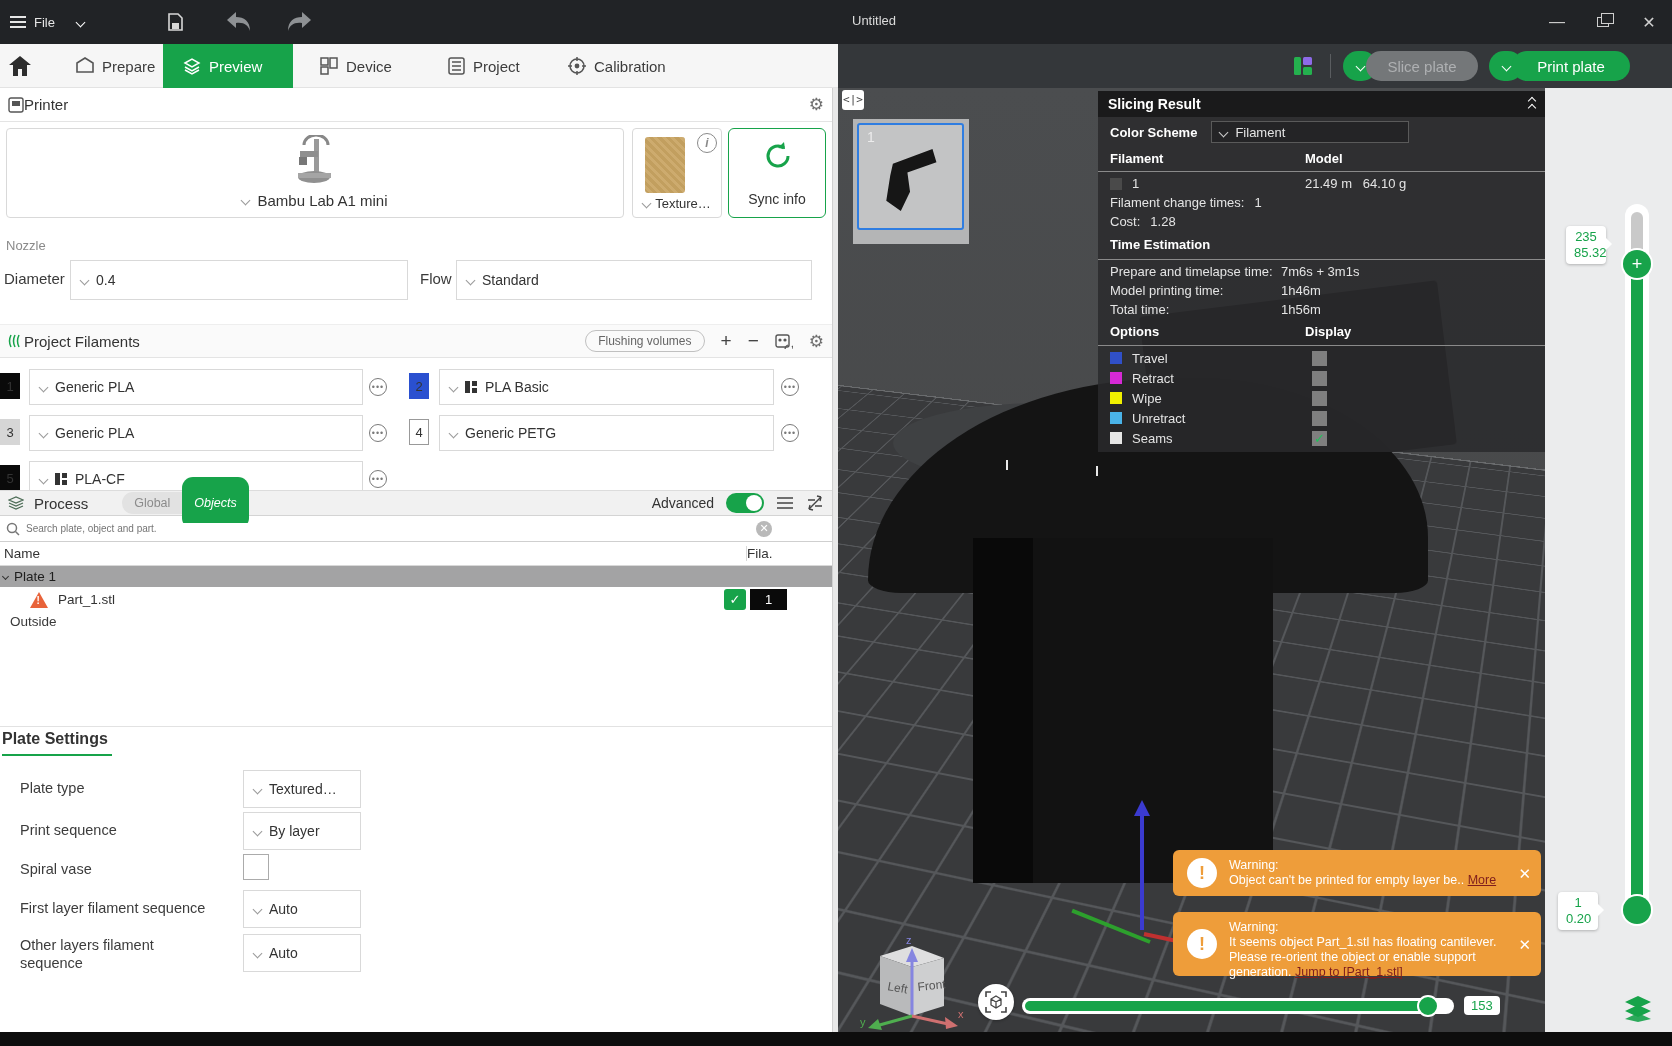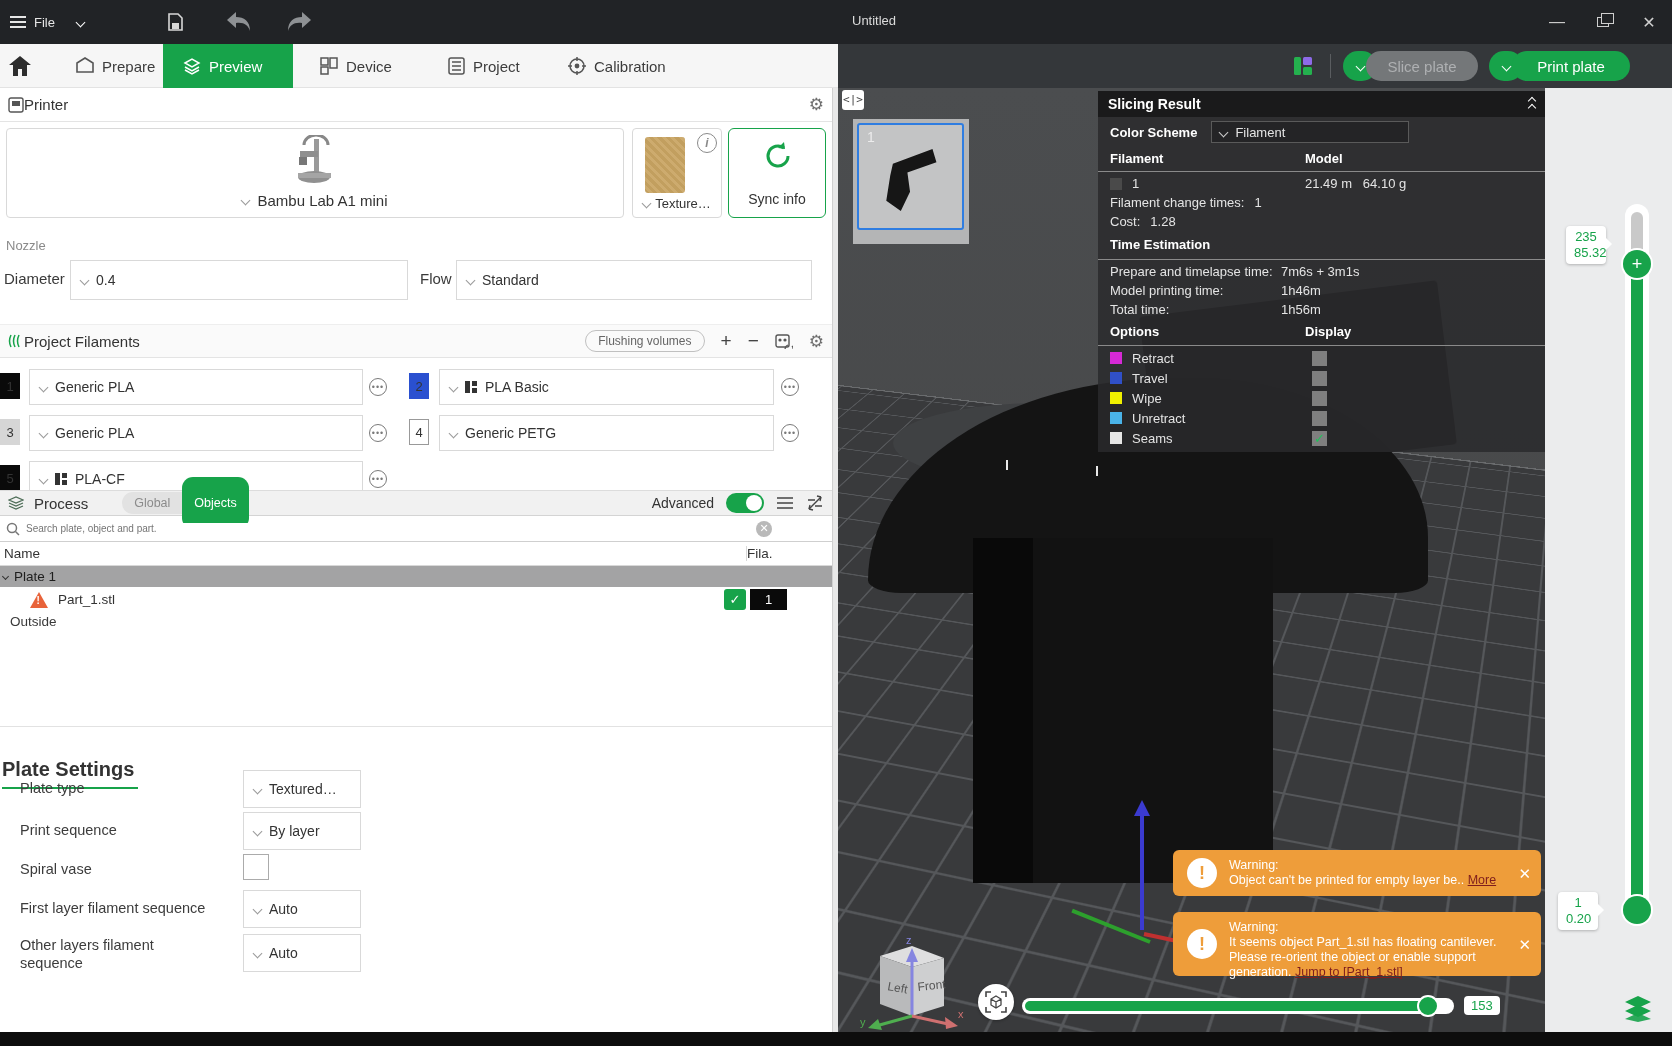--- a/index.html
+++ b/index.html
@@ -308,21 +308,21 @@
       <div class="abs dotmenu" style="left:369px; top:112px;">•••</div>
     </div>
 
     <div class="abs" style="left:0; top:402px; width:832px; height:26px; background:#f1f1f1; border-top:1px solid #dcdcdc; border-bottom:1px solid #d4d4d4; display:flex; align-items:center; padding:0 8px; gap:10px;">
       <svg width="16" height="14" viewBox="0 0 16 14">
         <path d="M1 4 L8 1 L15 4 L8 7 Z M1 7 L8 10 L15 7 M1 10 L8 13 L15 10" fill="none" stroke="#4d6d57" stroke-width="1.3"></path>
       </svg>
       <span style="font-size:15px;">Process</span>
       <div class="row" style="background:#e2e2e2; border-radius:12px; height:22px; margin-left:24px;">
         <span style="padding:0 12px; color:#8b8b8b; font-size:12.5px;">Global</span>
-        <span style="background:#17a34a; color:#fff; border-radius:11px; padding:19px 12px; font-size:12.5px;">Objects</span>
+        <span style="background:#17a34a; color:#fff; border-radius:11px; padding:19px 12px; font-size:12.5px;font-style:italic;">Objects</span>
       </div>
       <div class="row" style="margin-left:auto; gap:12px;">
         <span style="font-size:14px;">Advanced</span>
         <span class="toggle"></span>
         <svg width="18" height="14" viewBox="0 0 18 14">
           <path d="M1 2 H17 M1 7 H17 M1 12 H17" stroke="#444" stroke-width="1.6"></path>
         </svg>
         <svg width="18" height="16" viewBox="0 0 18 16">
           <path d="M3 14 L15 2" stroke="#444" stroke-width="1.5"></path>
           <path d="M2 5 H9 M15 2 L11 1 M15 2 L14 6 M9 11 H16 M3 14 L7 15 M3 14 L4 10" stroke="#444" stroke-width="1.4" fill="none"></path>
@@ -351,21 +351,21 @@
       <span class="tri-warn">
           <span>!</span>
         </span>
       <span>Part_1.stl</span>
       <div class="abs" style="left:724px; top:1px; width:22px; height:21px; background:#17a34a; border-radius:3px; color:#fff; text-align:center; line-height:21px; font-size:13px;">✓</div>
       <div class="abs" style="left:750px; top:1px; width:37px; height:21px; background:#0a0a0a; color:#fff; text-align:center; line-height:21px; font-size:13px;">1</div>
     </div>
     <div class="abs" style="left:10px; top:526px; font-size:13.5px; color:#3a3a3a;">Outside</div>
 
     <div class="abs" style="left:0; top:638px; width:832px; border-bottom:1px solid #e2e2e2;"></div>
-    <div class="abs" style="left:2px; top:670px; font-size:20px; font-weight:bold; color:#333; border-bottom:2px solid #17a34a; padding:0 4px 6px 0;">Plate Settings</div>
+    <div class="abs" style="left:2px; top:642px; font-size:16px; font-weight:bold; color:#333; border-bottom:2px solid #17a34a; padding:0 4px 6px 0;">Plate Settings</div>
 
     <div class="abs" style="left:20px; top:692px; font-size:14.5px; color:#3c3c3c;">Plate type</div>
     <div class="abs dd" style="left:243px; top:682px; width:118px; height:38px;">
       <span class="chv"></span>
         <span>Textured…</span>
     </div>
 
     <div class="abs" style="left:20px; top:734px; font-size:14.5px; color:#3c3c3c;">Print sequence</div>
     <div class="abs dd" style="left:243px; top:724px; width:118px; height:38px;">
       <span class="chv"></span>
@@ -513,27 +513,27 @@
     <div class="srow">
       <span style="width:171px;">Total time:</span>
       <span>1h56m</span>
     </div>
     <div class="srow" style="height:24px;">
       <span class="bold">Options</span>
       <span class="bold" style="margin-left:auto; width:228px;">Display</span>
     </div>
     <div class="sline"></div>
     <div class="srow" style="height:20px;">
+      <span class="swatch" style="background: rgb(48, 80, 200);"></span>
+      <span>Travel</span>
+      <span style="margin-left:auto; margin-right:206px;" class="cbx"></span>
+    </div>
+    <div class="srow" style="height:20px;">
       <span class="swatch" style="background: rgb(214, 41, 214);"></span>
       <span>Retract</span>
-      <span style="margin-left:auto; margin-right:206px;" class="cbx"></span>
-    </div>
-    <div class="srow" style="height:20px;">
-      <span class="swatch" style="background: rgb(48, 80, 200);"></span>
-      <span>Travel</span>
       <span style="margin-left:auto; margin-right:206px;" class="cbx"></span>
     </div>
     <div class="srow" style="height:20px;">
       <span class="swatch" style="background: rgb(240, 240, 0);"></span>
       <span>Wipe</span>
       <span style="margin-left:auto; margin-right:206px;" class="cbx"></span>
     </div>
     <div class="srow" style="height:20px;">
       <span class="swatch" style="background: rgb(74, 179, 232);"></span>
       <span>Unretract</span>

